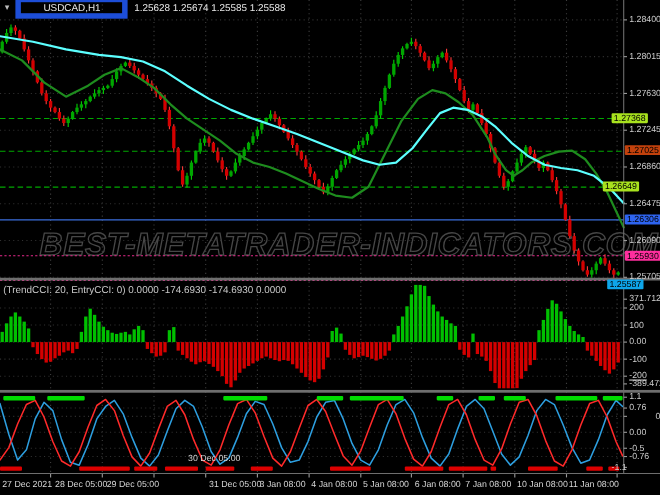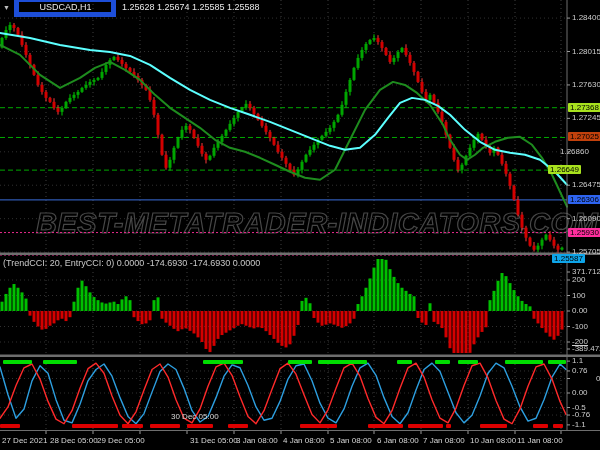--- a/index.html
+++ b/index.html
@@ -556,44 +556,44 @@
     <span class="arrow">▼</span>
     <span class="sym">USDCAD,H1</span>
     <span>1.25628 1.25674 1.25585 1.25588</span>
   </div>
   <div id="cci-title" class="overlay panel-title">(TrendCCI: 20, EntryCCI: 0) 0.0000 -174.6930 -174.6930 0.0000</div>
   <div id="labels">
       <div class="axis-label" style="left: 572px; top: 13.0783px;">1.28400</div>
       <div class="axis-label" style="left: 572px; top: 46.5089px;">1.28015</div>
       <div class="axis-label" style="left: 572px; top: 79.9395px;">1.27630</div>
       <div class="axis-label" style="left: 572px; top: 113.37px;">1.27245</div>
-      <div class="axis-label" style="left: 560px; top: 146.801px;">1.26860</div>
+      <div class="axis-label" style="left: 572px; top: 146.801px;">1.26860</div>
       <div class="axis-label" style="left: 572px; top: 180.231px;">1.26475</div>
       <div class="axis-label" style="left: 572px; top: 213.662px;">1.26090</div>
       <div class="axis-label" style="left: 572px; top: 247.093px;">1.25705</div>
-      <div class="hl-label" style="left: 568px; top: 102.69px; background: rgb(168, 226, 30);">1.27368</div>
+      <div class="hl-label" style="left: 556px; top: 102.69px; background: rgb(168, 226, 30);">1.27368</div>
       <div class="hl-label" style="left: 568px; top: 132.473px; background: #c2410c;">1.27025</div>
       <div class="hl-label" style="left: 548px; top: 165.122px; background: rgb(168, 226, 30);">1.26649</div>
       <div class="hl-label" style="left: 568px; top: 194.906px; background: rgb(46, 100, 240);">1.26306</div>
       <div class="hl-label" style="left: 568px; top: 227.555px; background: rgb(255, 46, 158);">1.25930</div>
       <div class="hl-label" style="left: 552px; top: 254px; background: #0ea5e9;">1.25587</div>
       <div class="axis-label" style="left: 572px; top: 267px;">371.7126</div>
       <div class="axis-label" style="left: 572px; top: 275px;">200</div>
       <div class="axis-label" style="left: 572px; top: 290.5px;">100</div>
       <div class="axis-label" style="left: 572px; top: 306px;">0.00</div>
       <div class="axis-label" style="left: 572px; top: 321.5px;">-100</div>
       <div class="axis-label" style="left: 572px; top: 337px; text-decoration: underline;">-200</div>
       <div class="axis-label" style="left: 572px; top: 344px;">-389.4724</div>
       <div class="axis-label" style="left: 572px; top: 356.1px;">1.1</div>
       <div class="axis-label" style="left: 572px; top: 365.96px;">0.76</div>
       <div class="axis-label" style="left: 572px; top: 373.5px; padding-left: 24px;">0.5</div>
       <div class="axis-label" style="left: 572px; top: 388px;">0.00</div>
       <div class="axis-label" style="left: 572px; top: 402.5px;">-0.5</div>
       <div class="axis-label" style="left: 572px; top: 410.04px;">-0.76</div>
-      <div class="axis-label" style="left: 572px; top: 419.9px;">-1.1</div>
+      <div class="axis-label" style="left: 556px; top: 419.9px;">-1.1</div>
       <div class="time-label" style="left: 2px; top: 436px;">27 Dec 2021</div>
       <div class="time-label" style="left: 50px; top: 436px;">28 Dec 05:00</div>
       <div class="time-label" style="left: 97px; top: 436px;">29 Dec 05:00</div>
       <div class="time-label" style="left: 143px; top: 412px; padding-left: 28px;">30 Dec 05:00</div>
       <div class="time-label" style="left: 190px; top: 436px;">31 Dec 05:00</div>
       <div class="time-label" style="left: 236px; top: 436px;">3 Jan 08:00</div>
       <div class="time-label" style="left: 283px; top: 436px;">4 Jan 08:00</div>
       <div class="time-label" style="left: 330px; top: 436px;">5 Jan 08:00</div>
       <div class="time-label" style="left: 377px; top: 436px;">6 Jan 08:00</div>
       <div class="time-label" style="left: 423px; top: 436px;">7 Jan 08:00</div>

